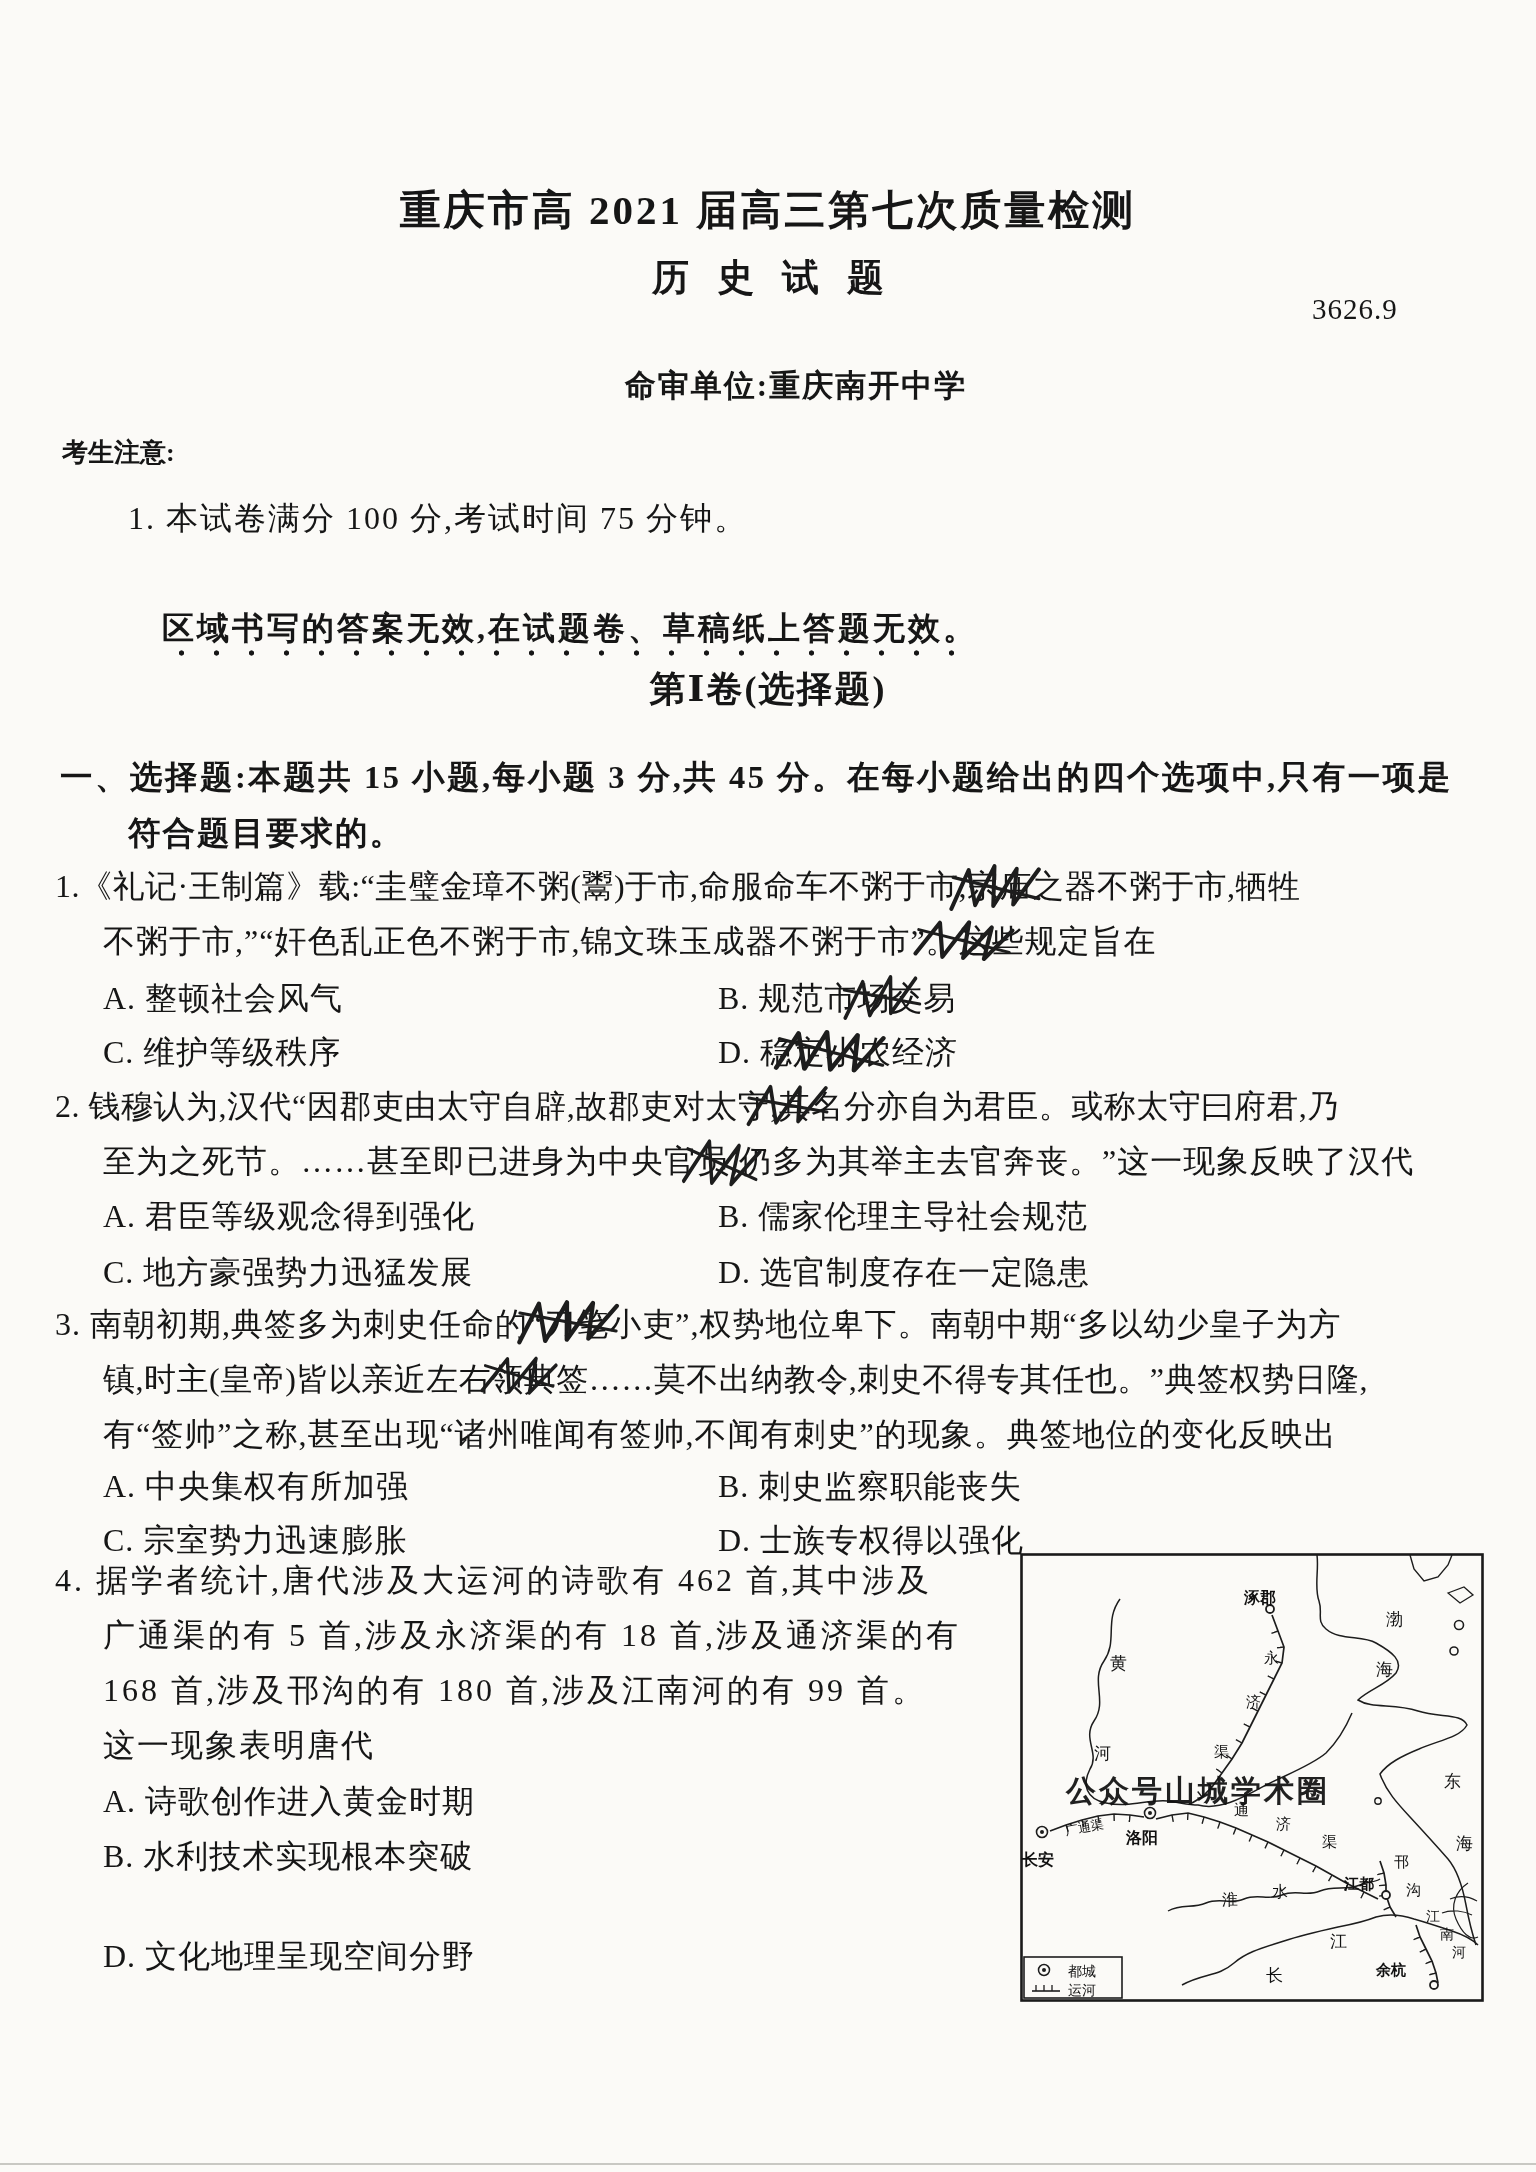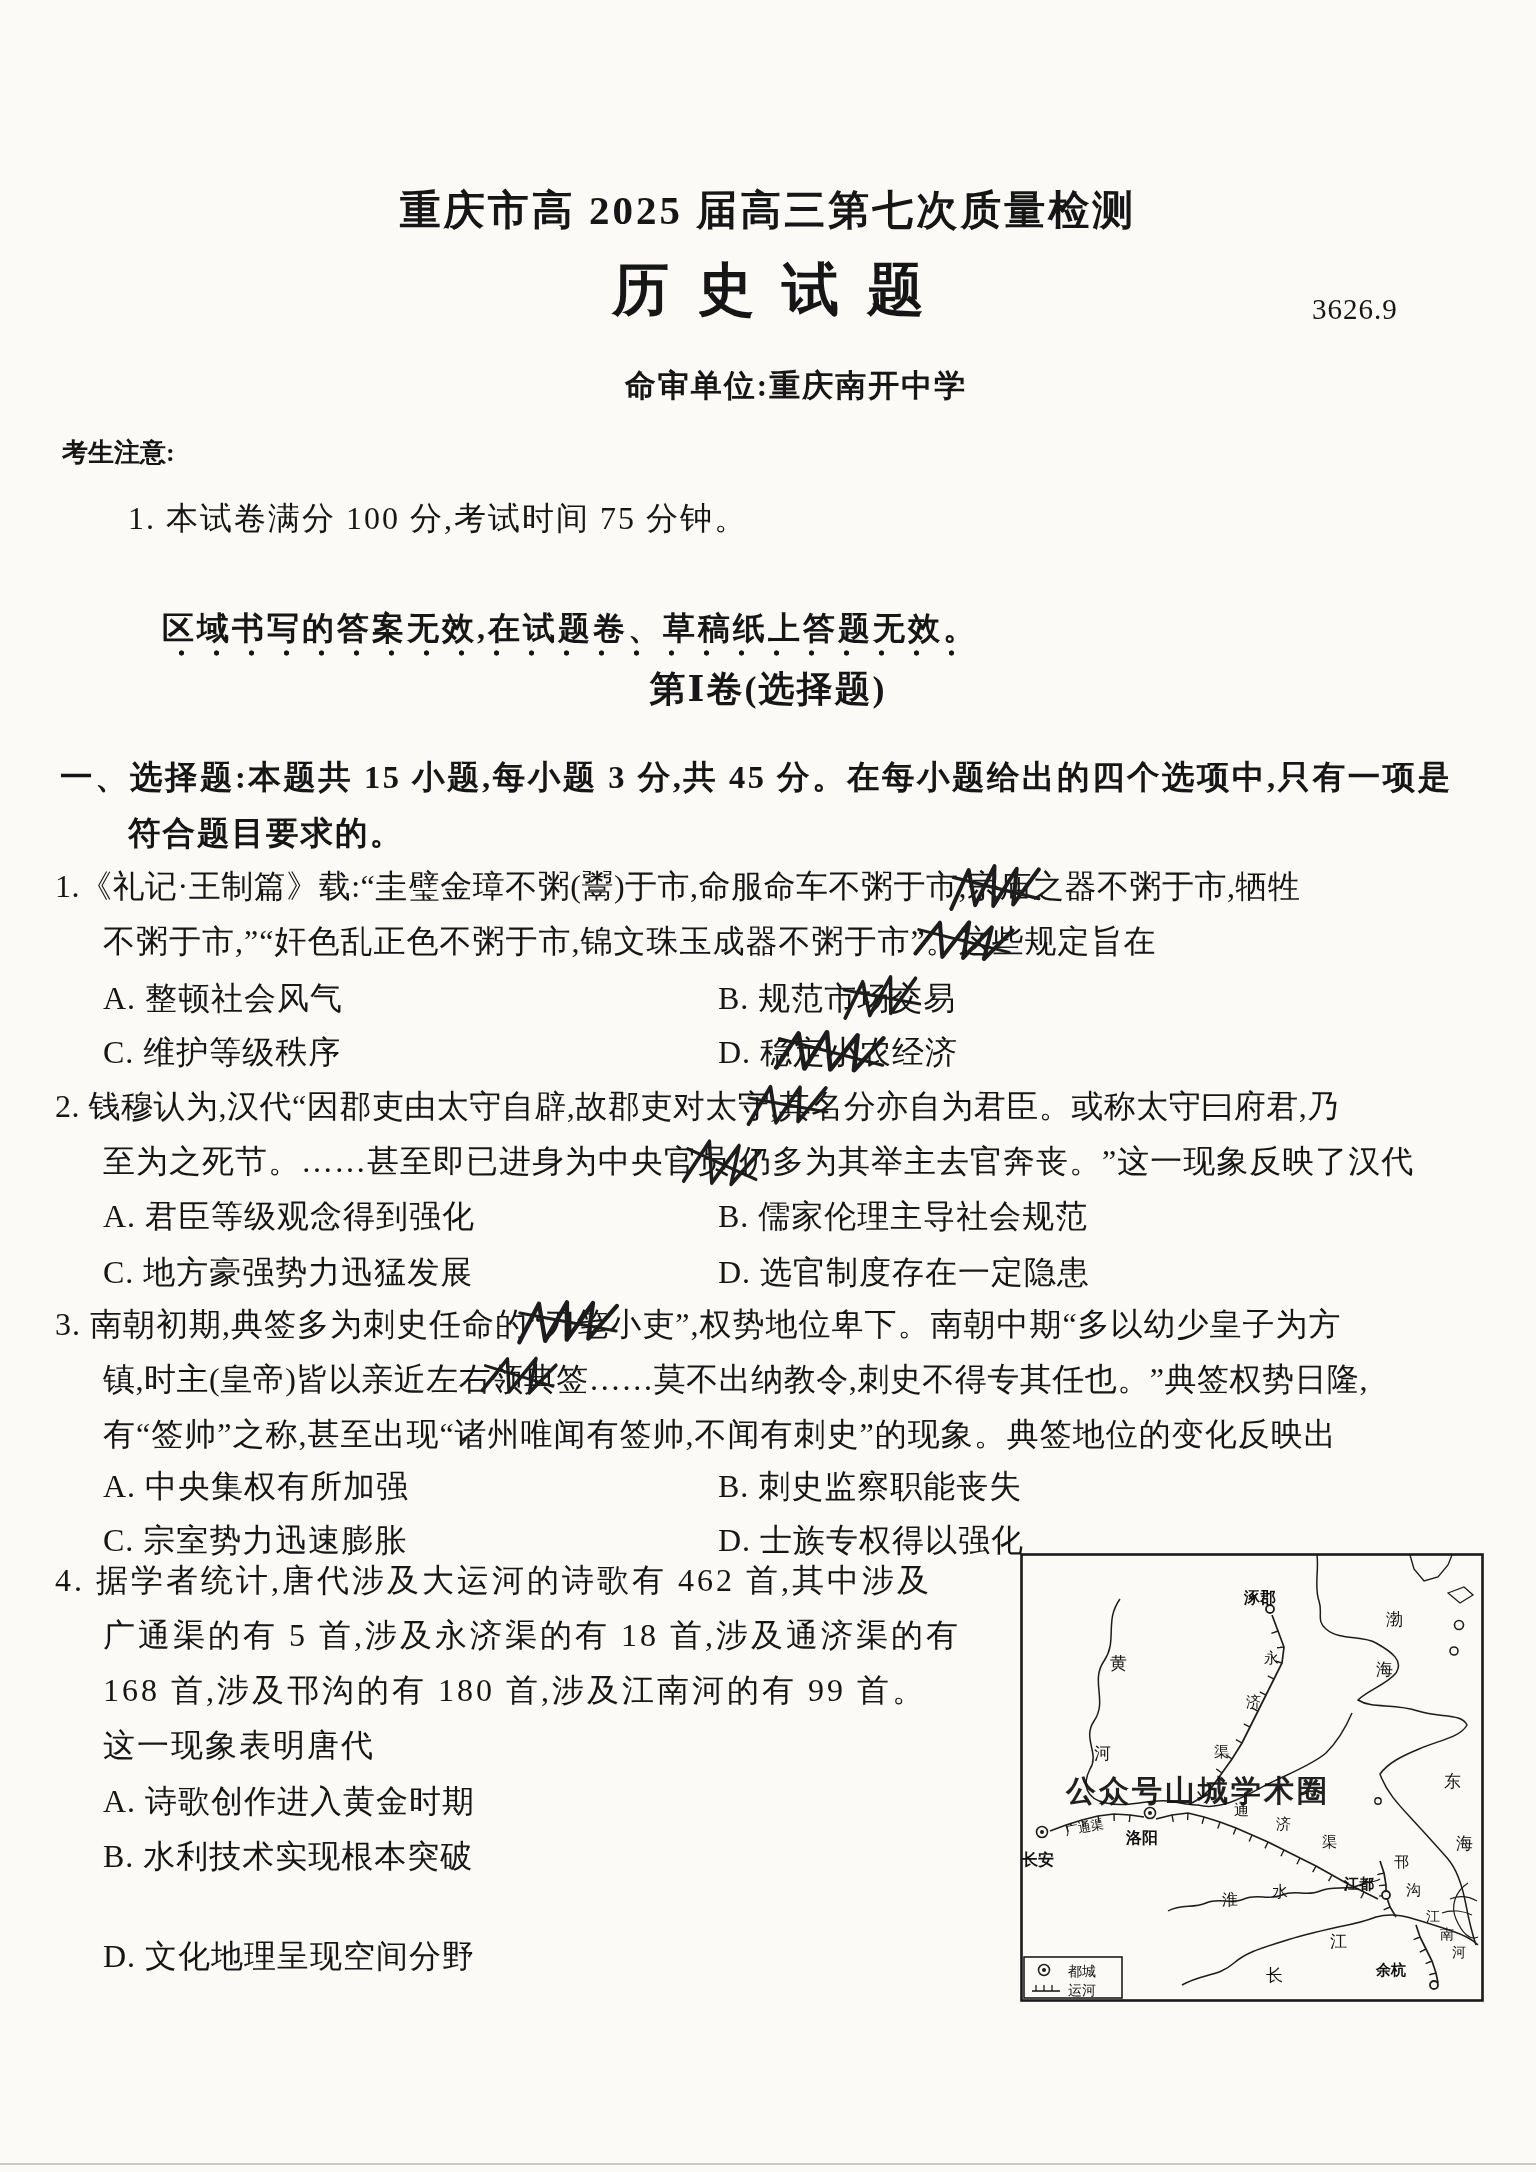--- a/index.html
+++ b/index.html
@@ -5,21 +5,21 @@
   html,body{margin:0;padding:0;background:#dedede;}
   #page{
     position:relative;width:1536px;height:2172px;margin:0 auto;
     background:#fbfaf7;color:#161616;overflow:hidden;
     font-family:"Liberation Serif","DejaVu Serif",serif;
   }
   .ln{position:absolute;white-space:pre;font-size:32px;line-height:1.18;}
   .b{font-weight:bold;}
   .ctr{left:0;width:1536px;text-align:center;}
   .t-school{font-size:41px;letter-spacing:3px;}
-  .t-main{font-size:57px;letter-spacing:28px;text-indent:28px;}
+  .t-main{font-size:37px;letter-spacing:28px;text-indent:28px;}
   .t-date{font-size:29px;letter-spacing:1px;}
   .t-issuer{font-size:31px;letter-spacing:2px;margin-left:28px;}
   .t-notice-h{font-size:26px;}
   .t-vol{font-size:36px;letter-spacing:2px;}
   .sp05{letter-spacing:.5px}.sp1{letter-spacing:1px}.sp2{letter-spacing:2px}
   .sp25{letter-spacing:2.5px}.sp3{letter-spacing:3px}
   .dots{
     background-image:radial-gradient(circle,#161616 2.3px,rgba(0,0,0,0) 2.9px);
     background-size:35px 6px;background-repeat:repeat-x;
     background-position:left 2px bottom 0;padding-bottom:10px;
@@ -27,21 +27,21 @@
   .scr{position:absolute;overflow:visible;}
   .scr path{fill:none;stroke:#1d1d1d;stroke-linecap:round;stroke-linejoin:round;}
   #map text{fill:#101010;font-family:"Liberation Serif","DejaVu Serif",serif;}
   .scan-edge{position:absolute;left:0;top:2163px;width:1536px;height:2px;background:#b7b7b2;opacity:.75;}
 </style>
 </head>
 <body>
 
 <div id="page">
 
-  <div class="ln ctr b t-school" style="top:186px">重庆市高 2025 届高三第七次质量检测</div>
+  <div class="ln ctr b t-school" style="top:186px">重庆市高 2021 届高三第七次质量检测</div>
   <div class="ln ctr b t-main" style="top:256px">历史试题</div>
   <div class="ln t-date" style="left:1312px;top:292px">3626.9</div>
   <div class="ln ctr b t-issuer" style="top:368px">命审单位:重庆南开中学</div>
 
   <div class="ln b t-notice-h" style="left:62px;top:438px">考生注意:</div>
   <div class="ln sp2" style="left:128px;top:500px">1. 本试卷满分 100 分,考试时间 75 分钟。</div>
   <div class="ln sp3" style="left:162px;top:610px"><span class="dots b">区域书写的答案无效,在试题卷、草稿纸上答题无效。</span></div>
 
   <div class="ln ctr b t-vol" style="top:668px">第Ⅰ卷(选择题)</div>
   <div class="ln b sp25" style="left:60px;top:758px;font-size:32.5px">一、选择题:本题共 15 小题,每小题 3 分,共 45 分。在每小题给出的四个选项中,只有一项是</div>

